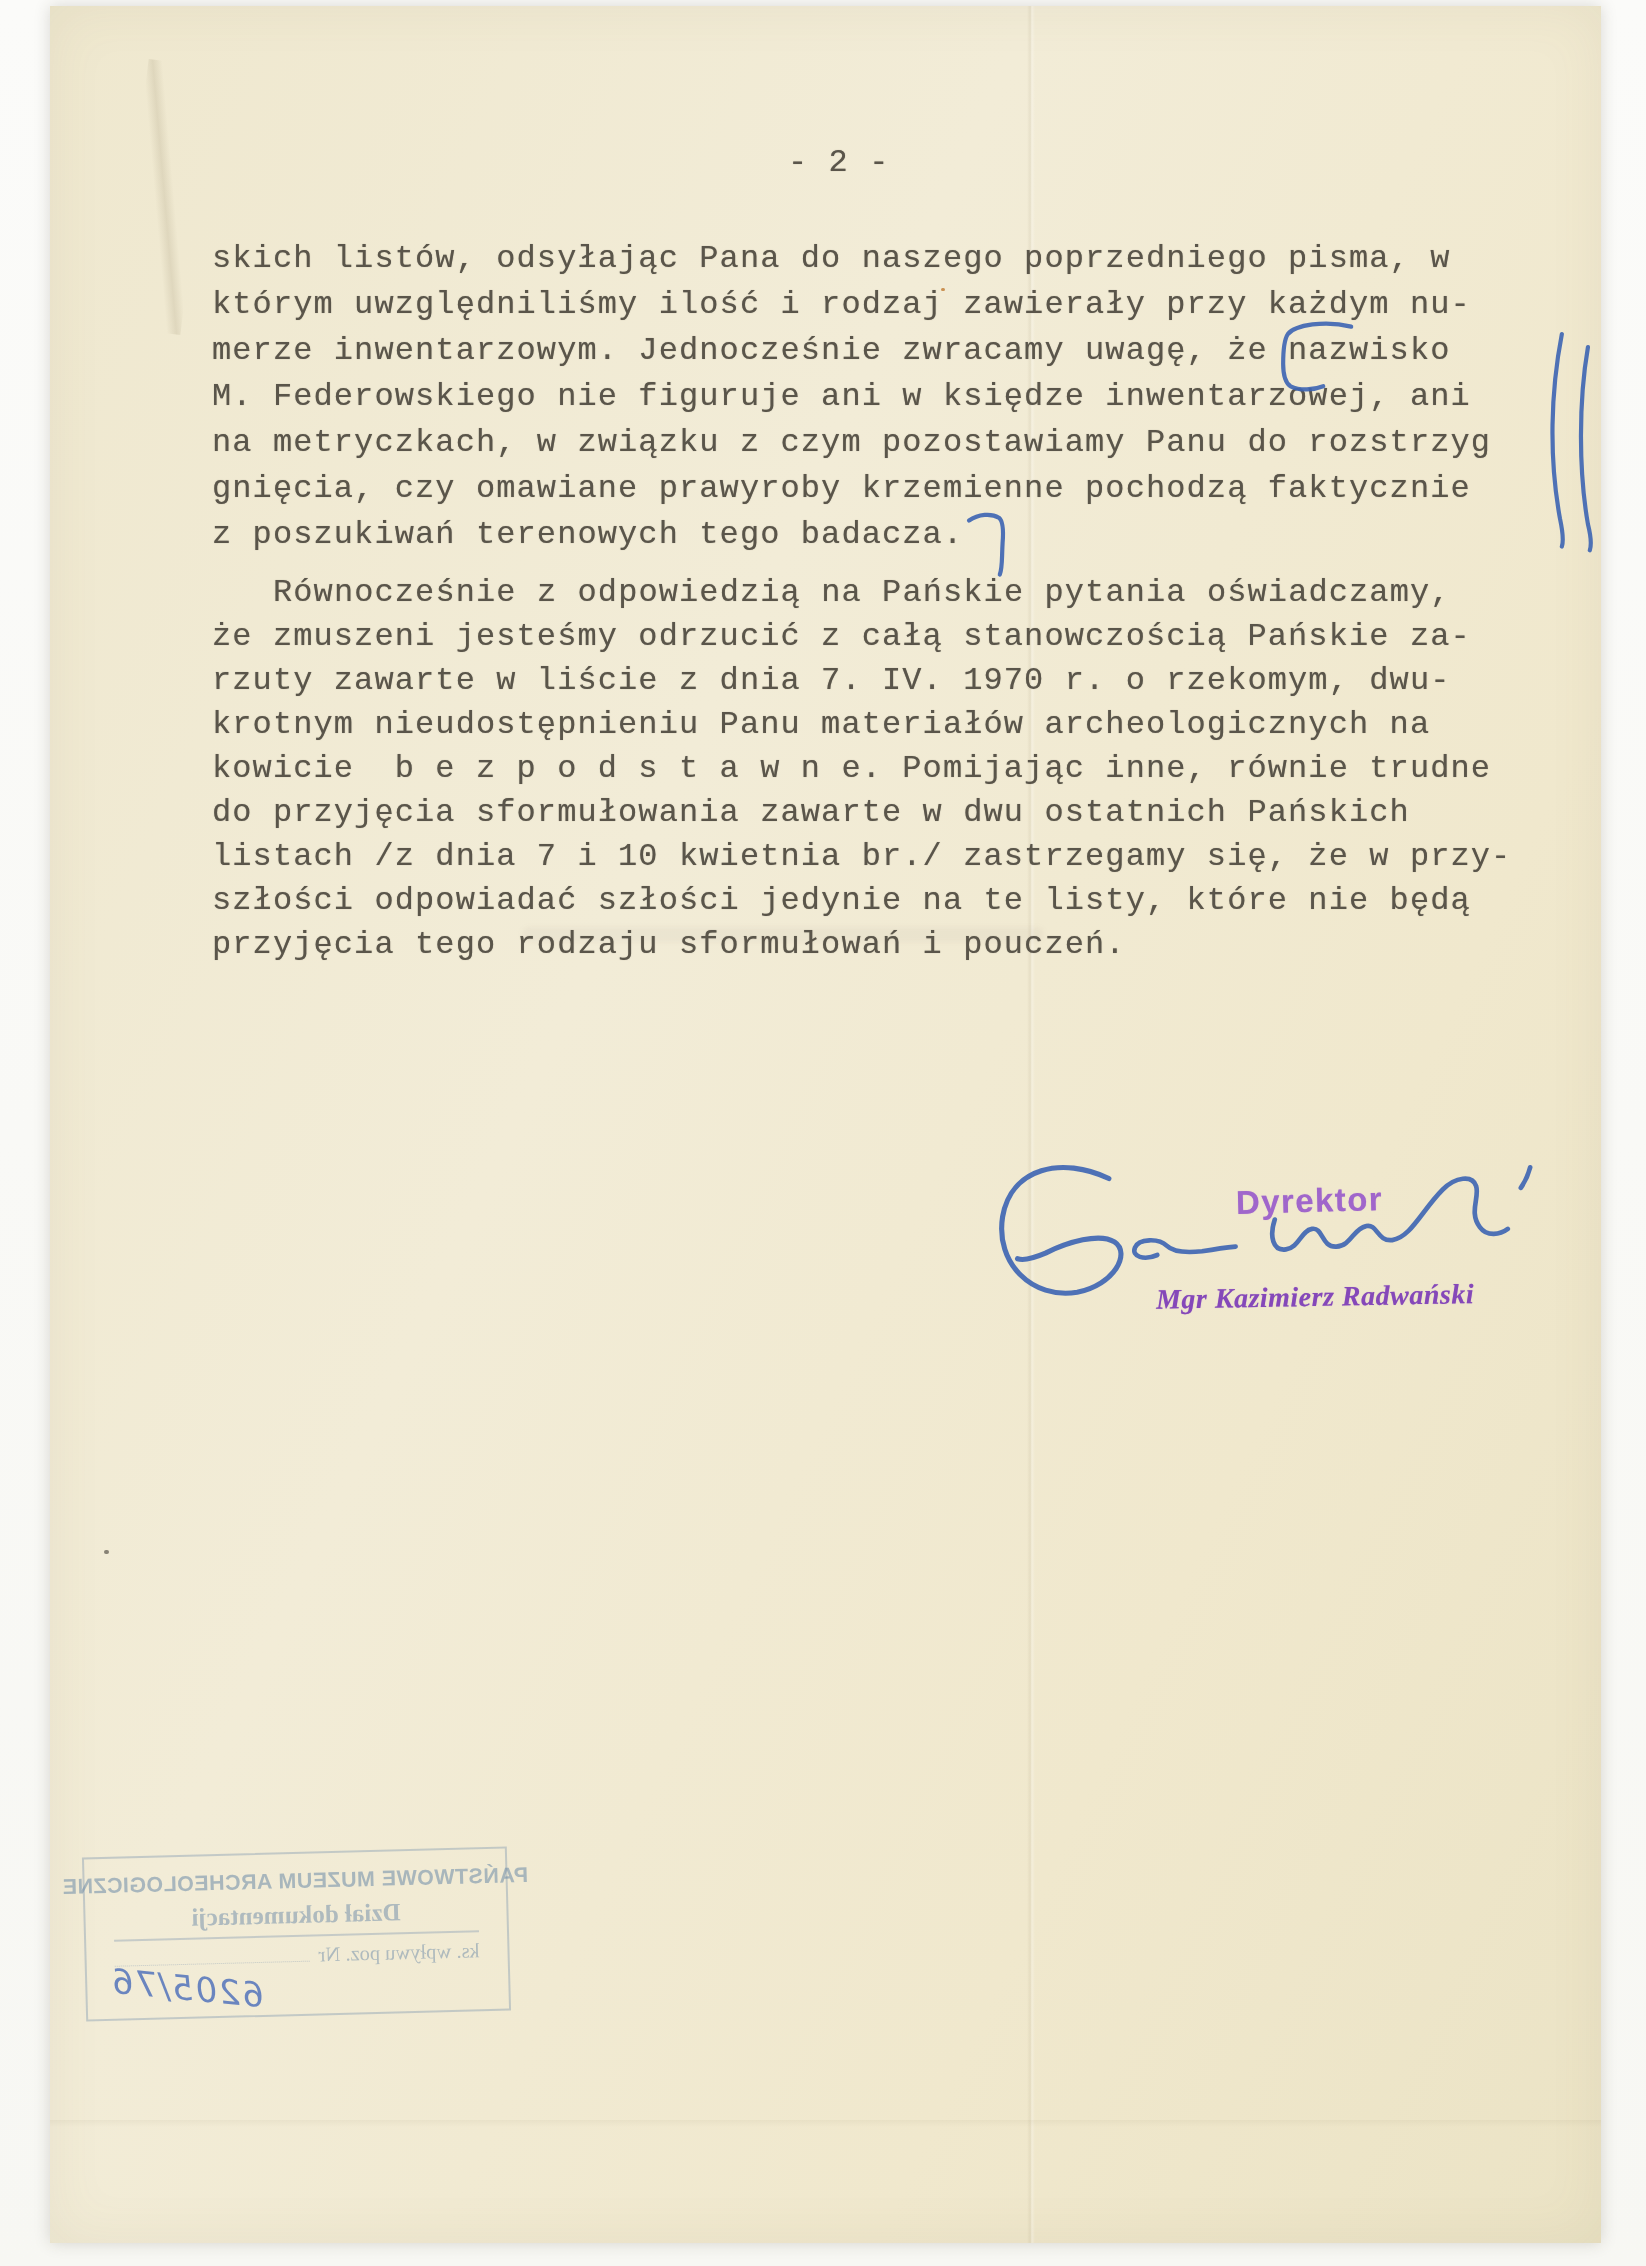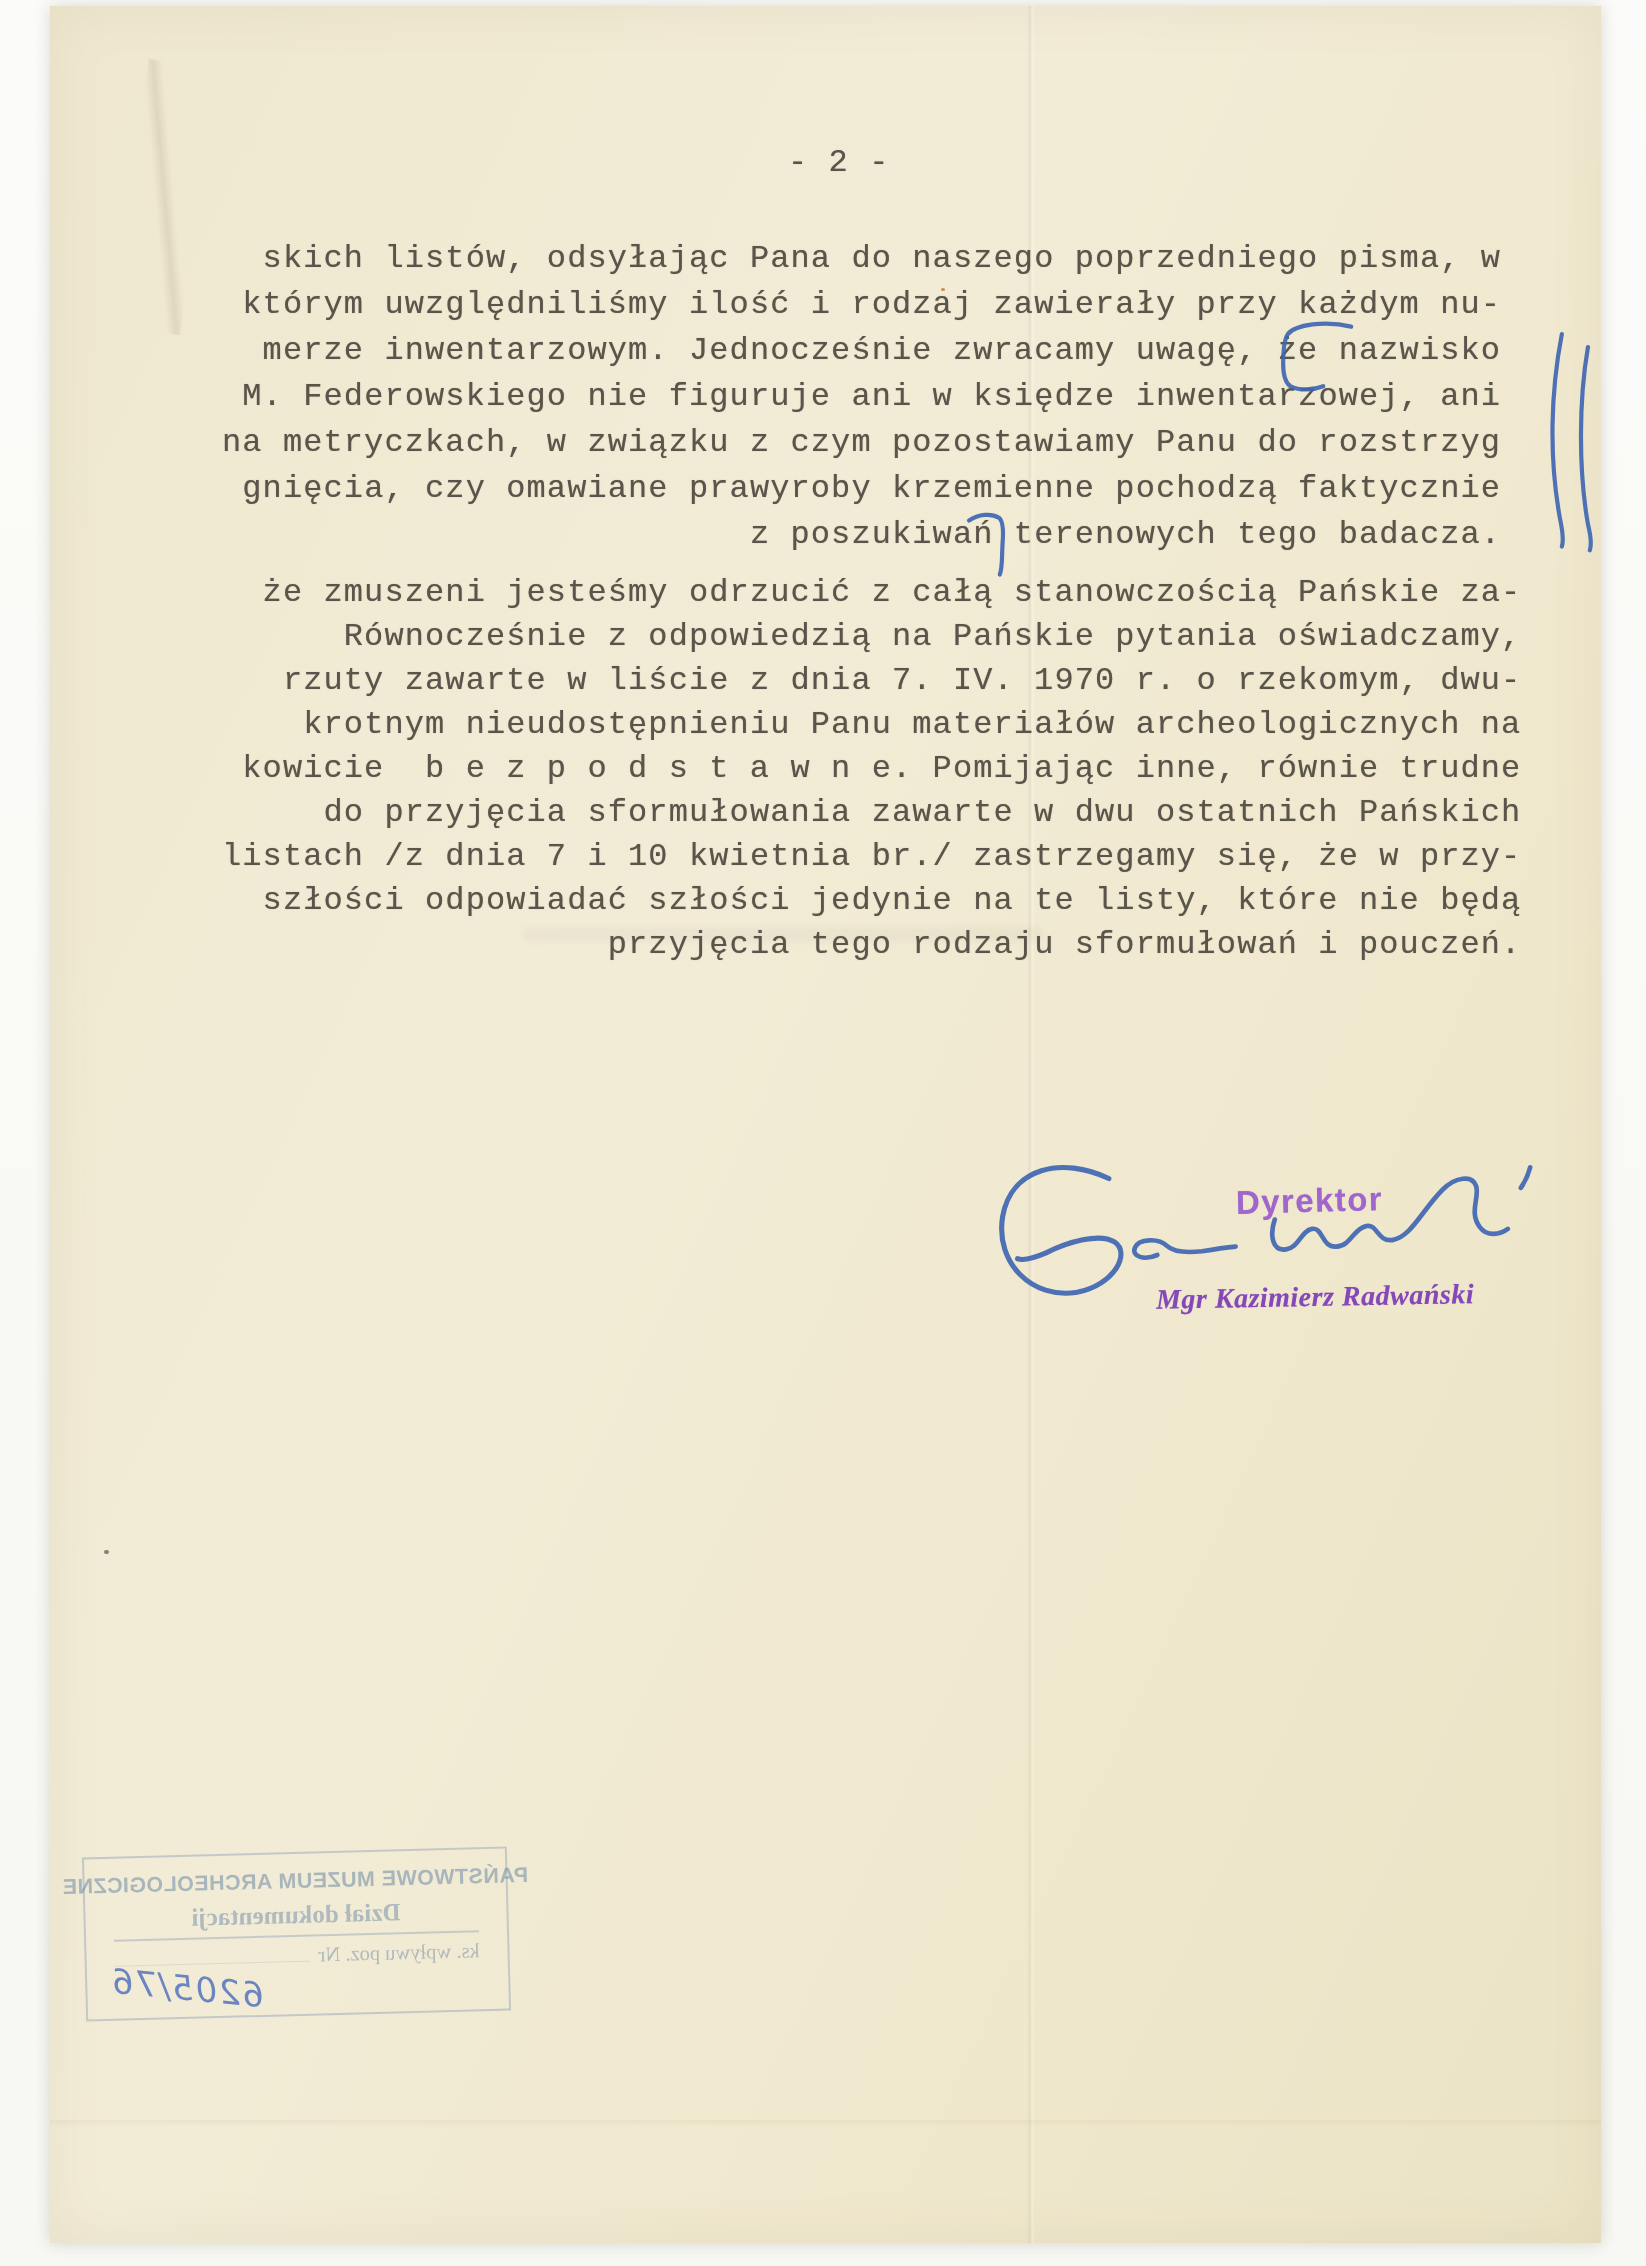--- a/index.html
+++ b/index.html
@@ -24,21 +24,21 @@
     background:linear-gradient(rgba(130,115,80,0.07),rgba(130,115,80,0));}
   .smudge{position:absolute;left:472px;top:921px;width:522px;height:15px;border-radius:7.5px;
     background:rgba(110,105,95,0.05);filter:blur(2.8px);}
   .speck1{position:absolute;left:891px;top:282px;width:3.7px;height:3.7px;border-radius:50%;background:#c07a32;opacity:.8;}
   .speck2{position:absolute;left:54px;top:1544px;width:4.7px;height:4.7px;border-radius:50%;background:#5a564c;opacity:.7;}
 
   
   .typed{color:#5a554a;text-shadow:0 0 0.9px rgba(90,85,74,0.55);
     font-size:32px;letter-spacing:1.1px;white-space:pre;}
   .page-number{position:absolute;left:738px;top:136px;line-height:41px;}
-  .para{position:absolute;left:172px;text-align:right;}
+  .para{position:absolute;left:162px;}
   .para1{top:230px;}
   .para1 .tline{height:46px;line-height:46px;}
   .para2{top:565px;}
   .para2 .tline{height:44px;line-height:44px;}
   .indent{padding-left:61px;}
 
   
   .stamp-role{position:absolute;left:1186px;top:1176px;
     font-family:"Liberation Sans","DejaVu Sans",sans-serif;font-weight:bold;font-size:33px;
     color:#9a5ccb;letter-spacing:1.4px;transform:rotate(-1.5deg);opacity:.92;
@@ -89,22 +89,22 @@
       <div class="typed tline">skich listów, odsyłając Pana do naszego poprzedniego pisma, w</div>
       <div class="typed tline">którym uwzględniliśmy ilość i rodzaj zawierały przy każdym nu-</div>
       <div class="typed tline">merze inwentarzowym. Jednocześnie zwracamy uwagę, że nazwisko</div>
       <div class="typed tline">M. Federowskiego nie figuruje ani w księdze inwentarzowej, ani</div>
       <div class="typed tline">na metryczkach, w związku z czym pozostawiamy Panu do rozstrzyg</div>
       <div class="typed tline">gnięcia, czy omawiane prawyroby krzemienne pochodzą faktycznie</div>
       <div class="typed tline">z poszukiwań terenowych tego badacza.</div>
     </div>
 
     <div class="para para2">
+      <div class="typed tline indent">Równocześnie z odpowiedzią na Pańskie pytania oświadczamy,</div>
       <div class="typed tline">że zmuszeni jesteśmy odrzucić z całą stanowczością Pańskie za-</div>
-      <div class="typed tline indent">Równocześnie z odpowiedzią na Pańskie pytania oświadczamy,</div>
       <div class="typed tline">rzuty zawarte w liście z dnia 7. IV. 1970 r. o rzekomym, dwu-</div>
       <div class="typed tline">krotnym nieudostępnieniu Panu materiałów archeologicznych na</div>
       <div class="typed tline">kowicie  b e z p o d s t a w n e. Pomijając inne, równie trudne</div>
       <div class="typed tline">do przyjęcia sformułowania zawarte w dwu ostatnich Pańskich</div>
       <div class="typed tline">listach /z dnia 7 i 10 kwietnia br./ zastrzegamy się, że w przy-</div>
       <div class="typed tline">szłości odpowiadać szłości jedynie na te listy, które nie będą</div>
       <div class="typed tline">przyjęcia tego rodzaju sformułowań i pouczeń.</div>
     </div>
 
     <div class="stamp-role">Dyrektor</div>

